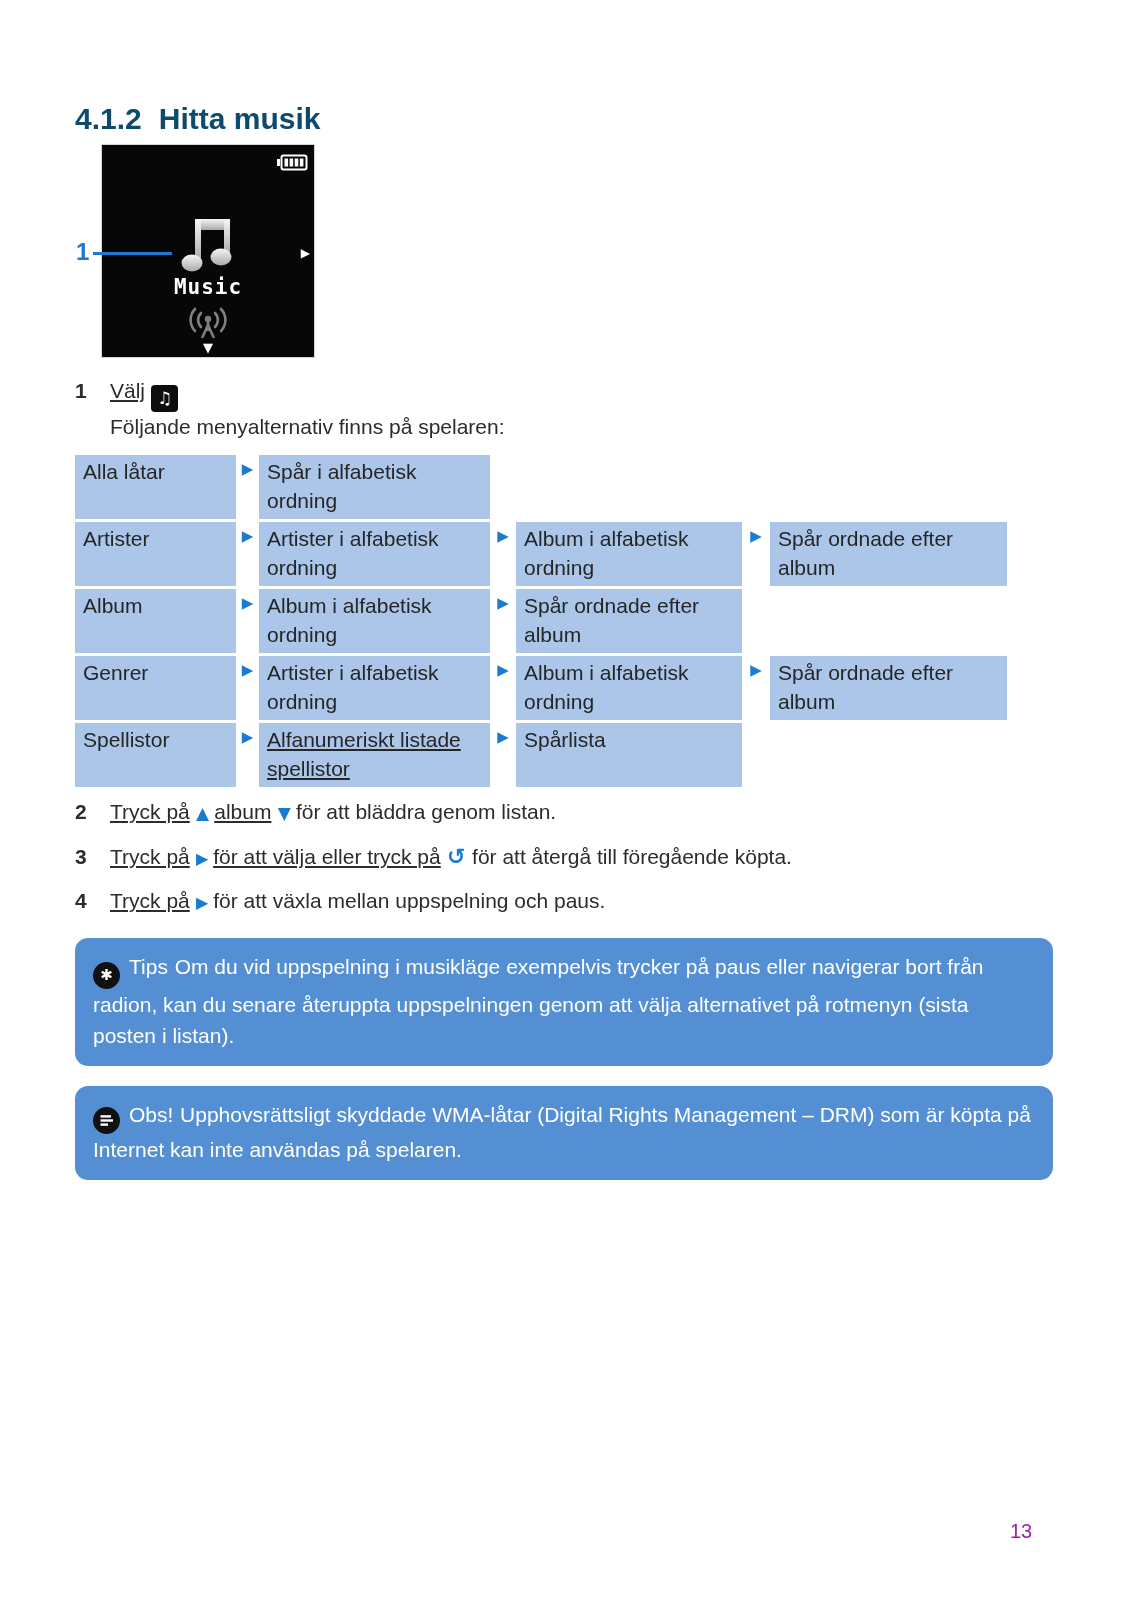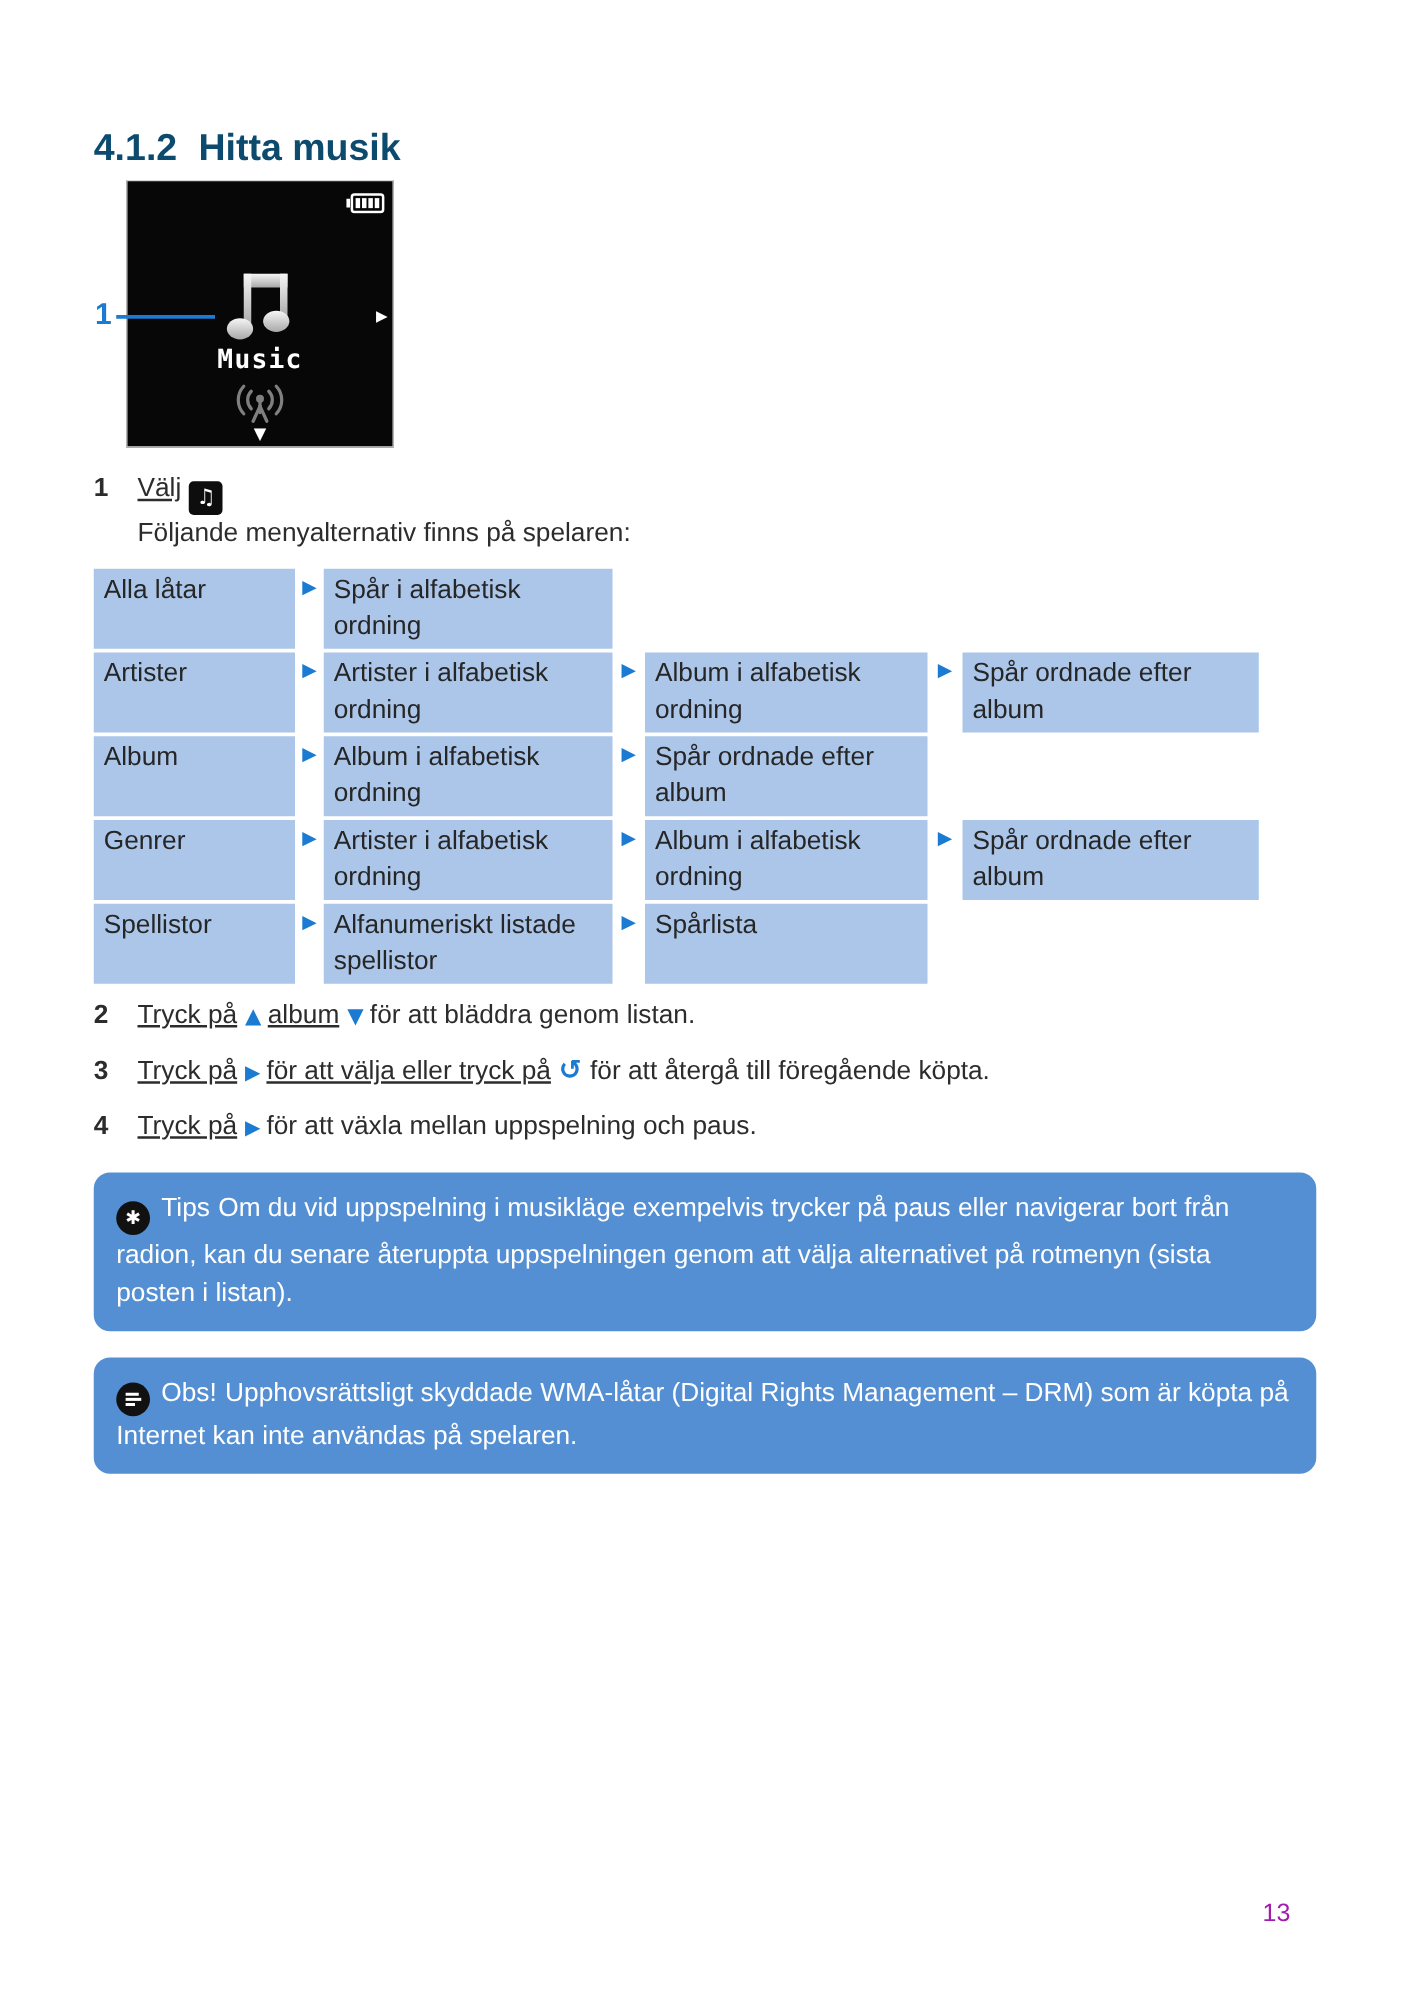--- a/index.html
+++ b/index.html
@@ -188,21 +188,21 @@
   <div class="cell" style="grid-area:4/5;">Album i alfabetisk ordning</div>
   <div class="arr" style="grid-area:4/6;">
       <span>▶</span>
     </div>
   <div class="cell" style="grid-area:4/7;">Spår ordnade efter album</div>
 
   <div class="cell" style="grid-area:5/1;">Spellistor</div>
   <div class="arr" style="grid-area:5/2;">
       <span>▶</span>
     </div>
-  <div class="cell" style="grid-area:5/3;">Alfanumeriskt listade spellistor</div>
+  <div class="cell" style="grid-area:5/3;text-decoration:underline;">Alfanumeriskt listade spellistor</div>
   <div class="arr" style="grid-area:5/4;">
       <span>▶</span>
     </div>
   <div class="cell" style="grid-area:5/5;">Spårlista</div>
 </div>
 
 <div class="step" style="top:797px;">
   <span class="num">2</span>
   <div>
     <span class="seg">Tryck på</span><span class="tri tri-up">▲</span><span class="seg">album</span><span class="tri tri-down">▼</span><span>för att bläddra genom listan.</span>

